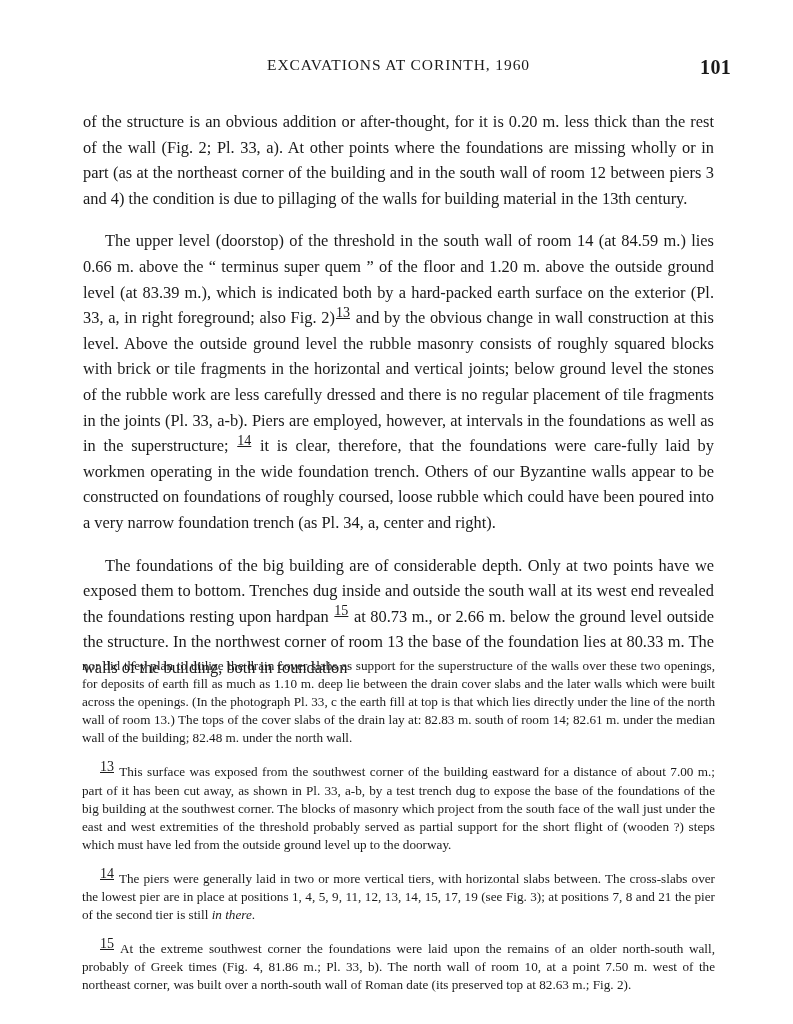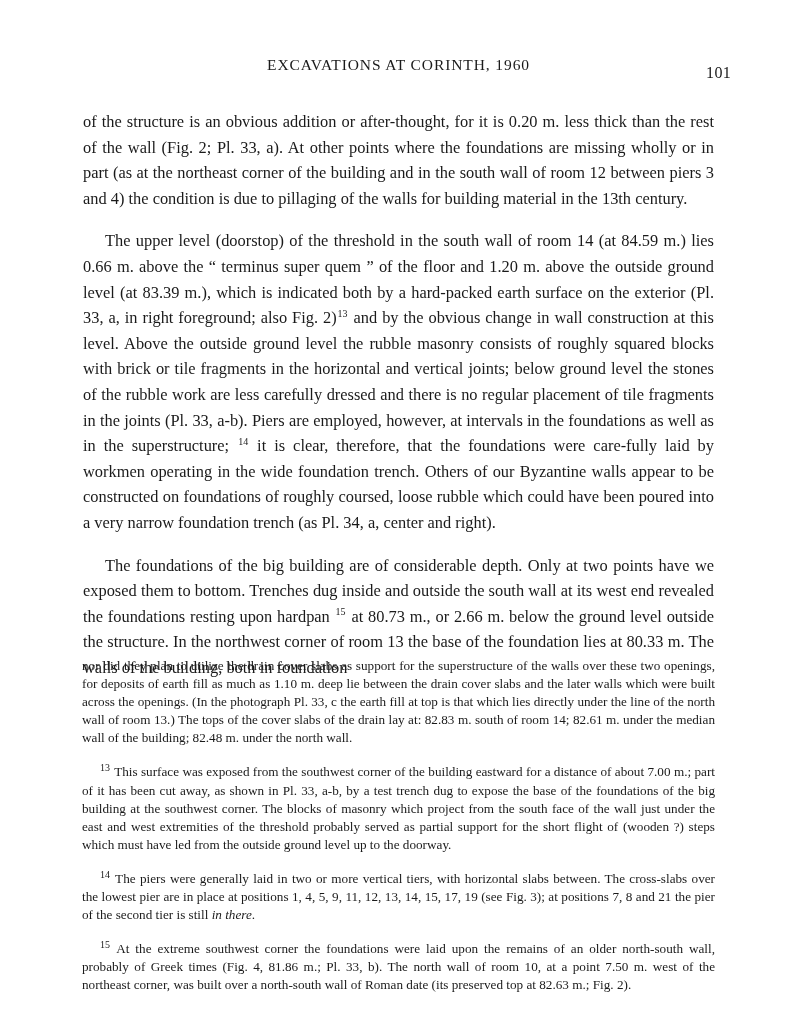--- a/index.html
+++ b/index.html
@@ -32,23 +32,23 @@
   .running-head {
     text-align: center;
     font-size: 15.5px;
     letter-spacing: 0.9px;
     font-variant: small-caps;
     text-transform: uppercase;
   }
   .folio {
     position: absolute;
     right: 0;
-    top: 8px;
-    font-size: 16px;
-    font-weight: normal;
+    top: 0;
+    font-size: 20px;
+    font-weight: bold;
     letter-spacing: 0.3px;
   }
   .body {
     position: absolute;
     top: 92px;
     left: 66px;
     width: 665px;
   }
   .body p {
     margin: 17px;
@@ -71,25 +71,26 @@
     margin: 16px;
     font-size: 13.2px;
     line-height: 18.1px;
     text-align: justify;
     text-justify: inter-word;
   }
   .notes p.hang {
     text-indent: 17px;
   }
   sup.fn {
-    font-size: 10px;
+    font-size: 14px;
     vertical-align: super;
     line-height: 0;
     padding-left: 1px;
     padding-right: 1px;
+    text-decoration: underline;
   }
   .it { font-style: italic; }
 </style>
 </head>
 <body>
 
 <div class="page">
 
   <div class="header">
     <div class="running-head">Excavations at Corinth, 1960</div>

